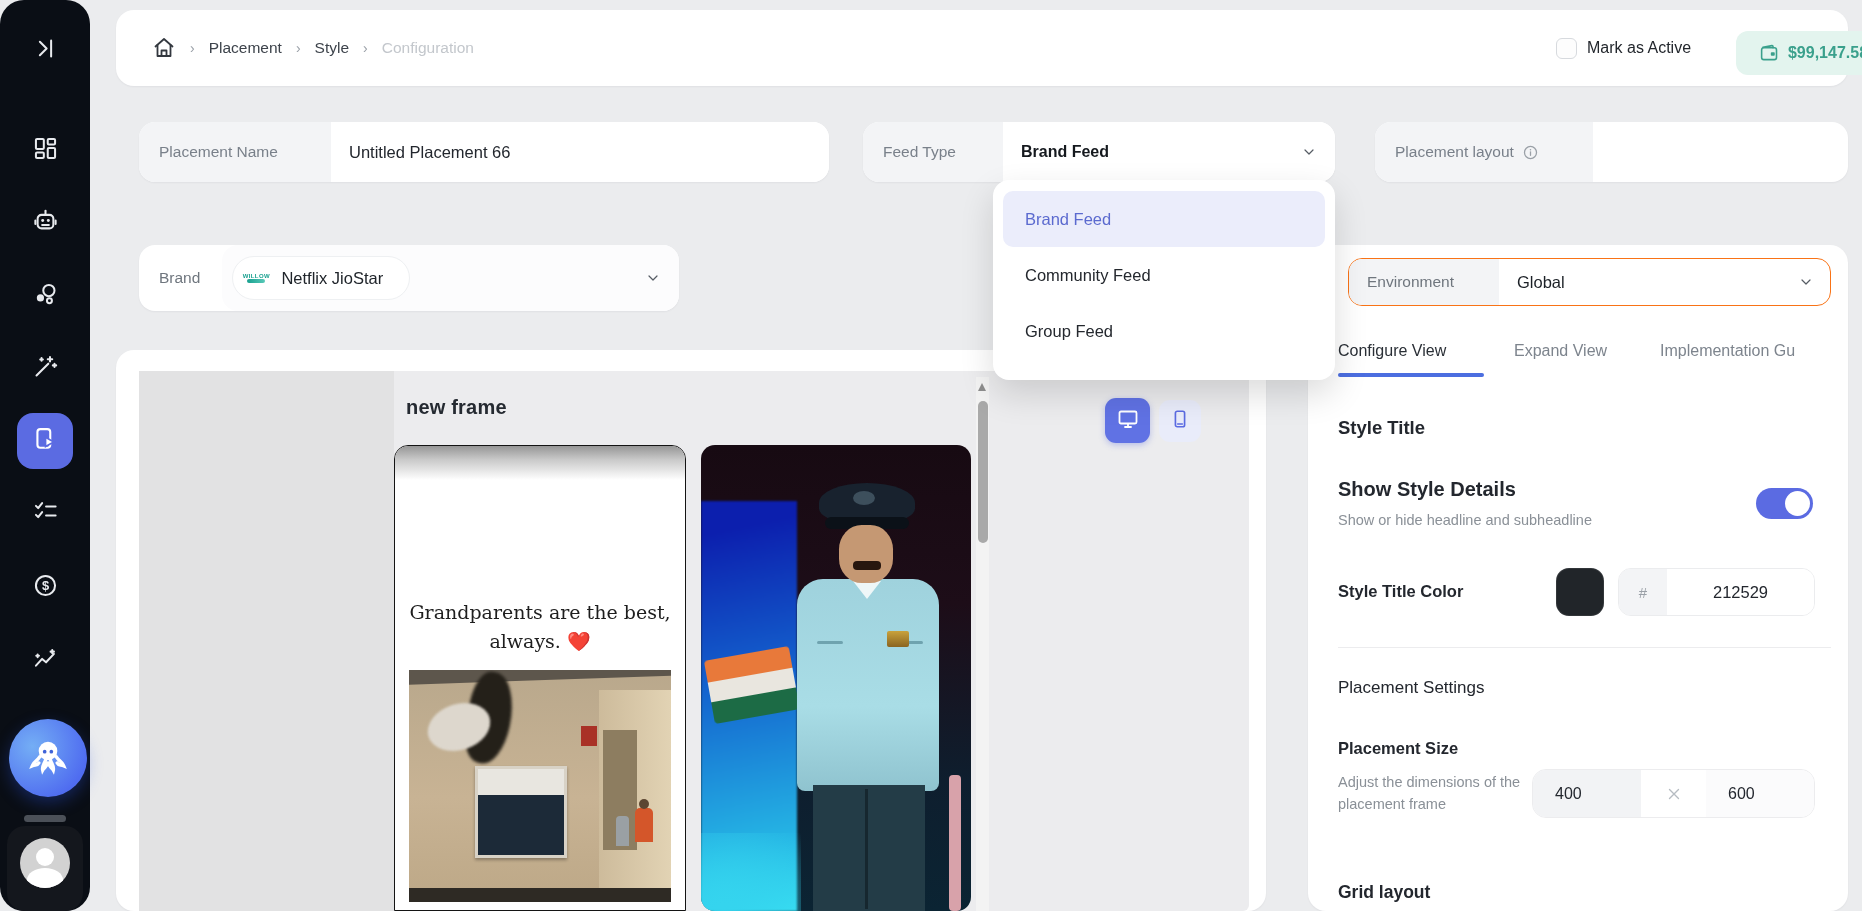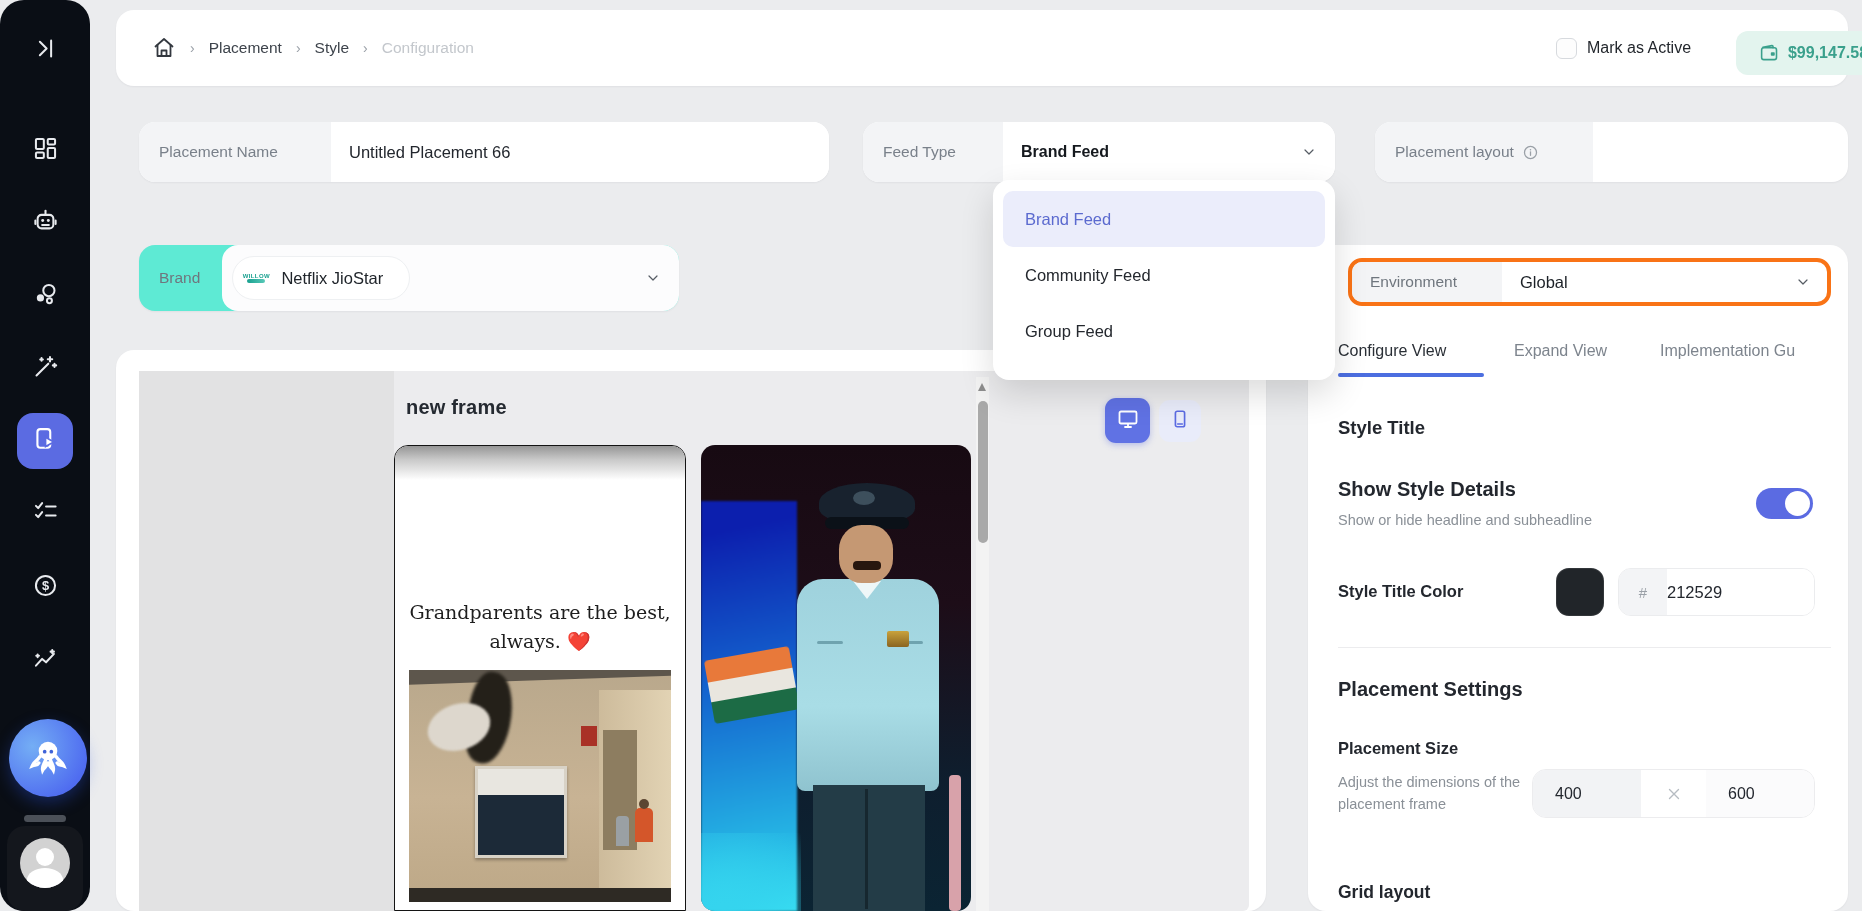--- a/index.html
+++ b/index.html
@@ -34,21 +34,21 @@
   .fcard .seg-value { background:#fff; display:flex; align-items:center; padding:16px 18px; font-size:16px; color:#1d2127; flex:1; }
   .chev { width:16px; height:16px; color:#565c64; flex:none; }
   .spacer { flex:1; }
 
   
   .menu { position:absolute; left:993px; top:180px; width:342px; height:200px; background:#fff; border-radius:16px; box-shadow:0 14px 34px rgba(0,0,0,.14); padding:11px 10px; z-index:40; }
   .menu-item { height:56px; display:flex; align-items:center; padding:0 22px; font-size:16.5px; color:#24282e; border-radius:10px; cursor:pointer; }
   .menu-item.sel { background:#ebedfb; color:#5b6acf; }
 
   
-  .brand-card { position:absolute; left:139px; top:245px; width:540px; height:66px; background:#5eead4; border-radius:16px; box-shadow:0 1px 2px rgba(16,24,40,.05); display:flex; align-items:center; }
+  .brand-card { position:absolute; left:139px; top:245px; width:540px; height:66px; background:#ffffff; border-radius:16px; box-shadow:0 1px 2px rgba(16,24,40,.05); display:flex; align-items:center; }
   .brand-label { padding:0 22px 0 20px; font-size:15.5px; color:#6f767e; }
   .brand-value-area { position:relative; flex:1; height:100%; background:#fcfcfd; border-radius:16px; display:flex; align-items:center; padding:0 18px 0 10px; }
   .brand-pill { display:flex; align-items:center; gap:10px; background:#fff; border:1px solid #eef0f2; border-radius:999px; height:44px; padding:0 26px 0 8px; }
   .brand-logo { width:30px; height:26px; border-radius:6px; background:#fff; display:flex; flex-direction:column; align-items:center; justify-content:center; color:#19a08f; font-weight:700; font-size:6px; letter-spacing:.4px; line-height:1.1; }
   .brand-logo .wave { width:18px; height:4px; border-radius:2px; background:linear-gradient(90deg,#18a08f,#58c9b8); }
   .brand-name { font-size:16.5px; color:#20252b; font-weight:500; }
 
   
   .preview-panel { position:absolute; left:116px; top:350px; width:1150px; height:561px; background:#fff; border-radius:18px; box-shadow:0 1px 2px rgba(16,24,40,.05); }
   .preview-gray { position:absolute; left:139px; top:371px; width:1110px; height:540px; background:#ececee; border-radius:6px; }
@@ -98,38 +98,38 @@
   .pv-scroll { position:absolute; left:976px; top:377px; width:13px; height:534px; background:#f3f3f3; }
   .pv-scroll .arr { position:absolute; left:2px; top:6px; width:0; height:0; border-left:4.5px solid transparent; border-right:4.5px solid transparent; border-bottom:8px solid #8d8d8d; }
   .pv-scroll .thumb { position:absolute; left:1.5px; top:24px; width:10px; height:142px; background:#a9a9a9; border-radius:5px; }
 
   
   .dev-desktop { position:absolute; left:1105px; top:398px; width:45px; height:45px; border-radius:11px; background:#6072e4; color:#fff; display:flex; align-items:center; justify-content:center; box-shadow:0 2px 6px rgba(80,100,220,.35); }
   .dev-mobile { position:absolute; left:1159px; top:400px; width:42px; height:42px; border-radius:11px; background:#e9ecfa; color:#5b6be2; display:flex; align-items:center; justify-content:center; }
 
   
   .right-panel { position:absolute; left:1308px; top:245px; width:540px; height:666px; background:#fff; border-radius:18px; box-shadow:0 1px 2px rgba(16,24,40,.05); }
-  .env-pill { position:absolute; left:1348px; top:258px; width:483px; height:48px; border:4px solid #f97316; border-radius:14px; background:#fff; display:flex; align-items:stretch; overflow:hidden; }
+  .env-pill { position:absolute; left:1348px; top:258px; width:483px; height:48px; border:1px solid #f97316; border-radius:14px; background:#fff; display:flex; align-items:stretch; overflow:hidden; }
   .env-label { width:150px; background:#f3f4f6; display:flex; align-items:center; padding-left:18px; font-size:15.5px; color:#6f767e; }
   .env-value { flex:1; display:flex; align-items:center; padding:0 16px 0 18px; font-size:16.5px; color:#1c2127; font-weight:500; }
   .tab { position:absolute; top:342px; font-size:16px; color:#7d848d; cursor:pointer; white-space:nowrap; }
   .tab.active { color:#2a2f36; font-weight:500; }
   .tab-underline { position:absolute; left:1338px; top:373px; width:146px; height:3.5px; background:#4c6ee0; border-radius:2px; }
   .h-style-title { position:absolute; left:1338px; top:417px; font-size:18.5px; font-weight:700; color:#23272e; }
   .lbl-show { position:absolute; left:1338px; top:478px; font-size:20px; font-weight:700; color:#23272e; }
   .sub-show { position:absolute; left:1338px; top:512px; font-size:14.5px; color:#8a9097; }
   .toggle { position:absolute; left:1756px; top:488px; width:57px; height:31px; border-radius:16px; background:#5b6be2; }
   .toggle .knob { position:absolute; right:3px; top:3px; width:25px; height:25px; border-radius:50%; background:#fff; }
   .lbl-color { position:absolute; left:1338px; top:582px; font-size:16.5px; font-weight:700; color:#23272e; }
   .swatch { position:absolute; left:1556px; top:568px; width:48px; height:48px; border-radius:13px; background:#212529; box-shadow:inset 0 0 0 1px rgba(255,255,255,.08); }
   .hex-pill { position:absolute; left:1618px; top:568px; width:197px; height:48px; border:1px solid #ebecee; border-radius:13px; background:#fff; display:flex; align-items:stretch; overflow:hidden; }
   .hex-prefix { width:48px; background:#f3f4f6; display:flex; align-items:center; justify-content:center; color:#9aa0a7; font-size:15px; }
-  .hex-input { flex:1; border:none; outline:none; background:#fff; font-family:"Liberation Sans",sans-serif; font-size:16.5px; color:#23272e; text-align:left; width:100%; }
+  .hex-input { flex:1; border:none; outline:none; background:#fff; font-family:"Liberation Sans",sans-serif; font-size:16.5px; color:#23272e; text-align:center; width:100%; }
   .panel-div { position:absolute; left:1338px; top:647px; width:493px; height:1px; background:#ececee; }
-  .h-settings { position:absolute; left:1338px; top:678px; font-size:20px; font-weight:700; color:#23272e; }
+  .h-settings { position:absolute; left:1338px; top:678px; font-size:17px; font-weight:400; color:#23272e; }
   .lbl-size { position:absolute; left:1338px; top:739px; font-size:16.5px; font-weight:700; color:#23272e; }
   .sub-size { position:absolute; left:1338px; top:771px; width:190px; font-size:14.5px; color:#8a9097; line-height:1.55; }
   .size-box { position:absolute; left:1532px; top:769px; width:283px; height:49px; border:1px solid #ececee; border-radius:14px; background:#fff; display:flex; align-items:center; overflow:hidden; }
   .size-input { width:108px; height:100%; border:none; outline:none; background:#f2f3f5; font-family:"Liberation Sans",sans-serif; font-size:16px; color:#23272e; padding-left:22px; }
   .size-input.right { background:#fbfbfc; }
   .size-x { flex:1; display:flex; align-items:center; justify-content:center; color:#b6bcc2; }
   .h-grid { position:absolute; left:1338px; top:882px; font-size:17.5px; font-weight:700; color:#23272e; }
 
   .icon-stroke { fill:none; stroke:currentColor; stroke-width:1.8; stroke-linecap:round; stroke-linejoin:round; }
 </style>

